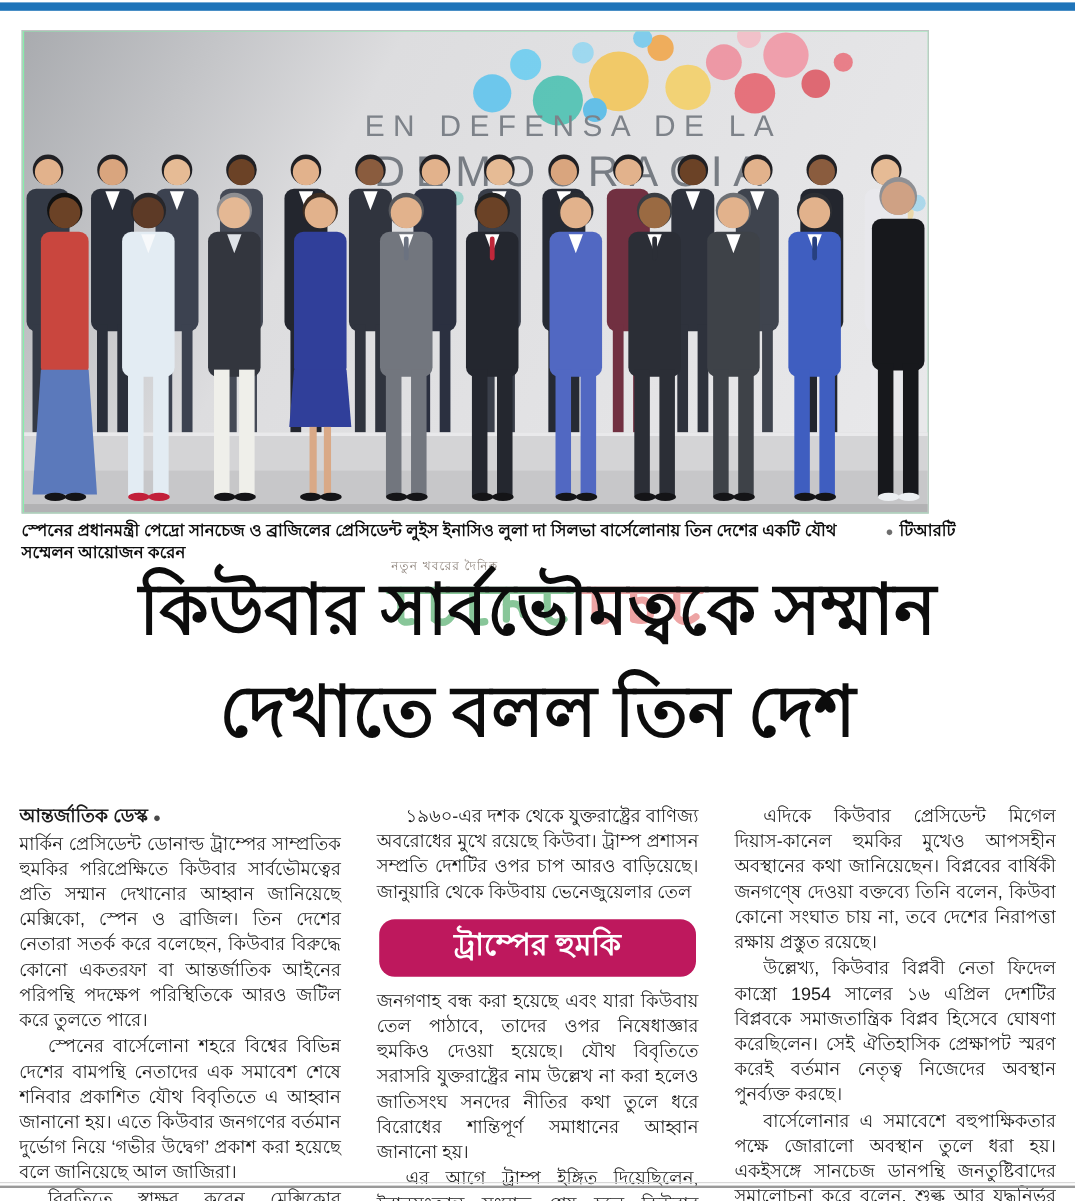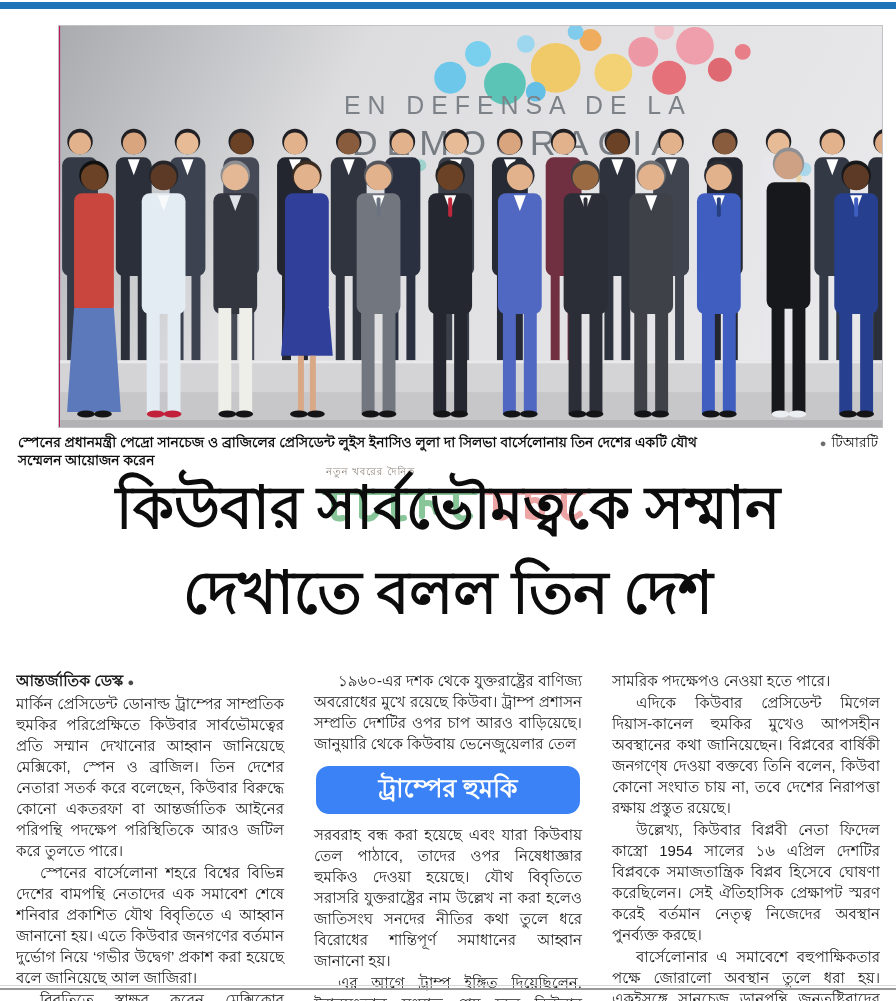--- a/index.html
+++ b/index.html
@@ -1,37 +1,37 @@
 <!DOCTYPE html>
 <html><head>
 <meta charset="utf-8">
 <style>
   html,body{margin:0;padding:0;background:#ffffff;}
   .page{position:relative;width:896px;height:1001px;background:#ffffff;overflow:hidden;
         font-family:"Liberation Sans","DejaVu Sans",sans-serif;color:#111;}
   .top-bar{position:absolute;top:2px;left:0;width:896px;height:7px;background:#1f74b9;}
-  .photo{position:absolute;top:25px;left:18px;width:825px;height:403px;border:1px solid #c2c2c4;box-sizing:border-box;overflow:hidden;background:#be185d;margin-left:40px;}
+  .photo{position:absolute;top:25px;left:18px;width:756px;height:403px;border:1px solid #c2c2c4;box-sizing:border-box;overflow:hidden;background:#86efac;}
   .photo svg{display:block;}
-  .caption-row{position:absolute;top:431px;left:18px;width:860px;display:flex;justify-content:space-between;align-items:baseline;}
+  .caption-row{position:absolute;top:431px;left:18px;width:860px;display:flex;align-items:baseline;}
   .caption-text{font-size:13.8px;font-weight:700;color:#0e0e0e;max-width:720px;line-height:1.3;}
-  .credit{font-size:13.8px;font-weight:400;color:#0e0e0e;white-space:nowrap;}
+  .credit{font-size:13.8px;font-weight:700;color:#0e0e0e;white-space:nowrap;}
   .credit .dot{color:#6d6d6d;font-size:11px;margin-right:5px;}
   .watermark{position:absolute;top:464px;left:318px;width:272px;z-index:0;}
   .wm-tagline{font-size:10px;color:#8d837b;letter-spacing:1px;padding-left:8px;margin-bottom:1px;}
   .headline{position:absolute;top:466px;left:0;width:896px;text-align:center;z-index:1;
             font-family:"Liberation Serif","DejaVu Serif",serif;font-weight:700;color:#0c0c0c;
             font-size:59px;line-height:1.44;}
   .cols{position:absolute;top:670px;left:16px;width:864px;height:334px;overflow:hidden;
         display:grid;grid-template-columns:1fr 1fr 1fr;column-gap:30px;
         font-size:15px;line-height:1.4;text-align:justify;color:#1c1c1c;}
   .col p{margin:0 0 1px 0;}
   .col p.indent{text-indent:1.6em;}
   .dateline{font-weight:700;font-size:15.5px;margin:0 0 3px 0;text-align:left;}
   .dateline .dot{color:#4a4a4a;font-size:11px;}
-  .threat-box{margin:12px 2px 10px 2px;background:#3b82f6;border-radius:13px;color:#ffffff;
+  .threat-box{margin:12px 2px 10px 2px;background:#be185d;border-radius:13px;color:#ffffff;
               text-align:center;font-weight:700;font-size:25px;line-height:1.0;padding:10px 0 13px 0;}
   .bottom-rule{position:absolute;top:985px;left:0;width:896px;height:4px;
                border-top:1px solid #d8d8d8;background:linear-gradient(#9a9a9a,#9a9a9a) 0 2px/896px 2px no-repeat;}
 </style>
 </head>
 <body>
 
 <div class="page">
 
   <div class="top-bar"></div>
@@ -353,25 +353,24 @@
   <div class="cols">
     <div class="col">
       <p class="dateline"><span>আন্তর্জাতিক ডেস্ক</span> <span class="dot">●</span></p>
       <p>মার্কিন প্রেসিডেন্ট ডোনাল্ড ট্রাম্পের সাম্প্রতিক হুমকির পরিপ্রেক্ষিতে কিউবার সার্বভৌমত্বের প্রতি সম্মান দেখানোর আহ্বান জানিয়েছে মেক্সিকো, স্পেন ও ব্রাজিল। তিন দেশের নেতারা সতর্ক করে বলেছেন, কিউবার বিরুদ্ধে কোনো একতরফা বা আন্তর্জাতিক আইনের পরিপন্থি পদক্ষেপ পরিস্থিতিকে আরও জটিল করে তুলতে পারে।</p>
       <p class="indent">স্পেনের বার্সেলোনা শহরে বিশ্বের বিভিন্ন দেশের বামপন্থি নেতাদের এক সমাবেশ শেষে শনিবার প্রকাশিত যৌথ বিবৃতিতে এ আহ্বান জানানো হয়। এতে কিউবার জনগণের বর্তমান দুর্ভোগ নিয়ে ‘গভীর উদ্বেগ’ প্রকাশ করা হয়েছে বলে জানিয়েছে আল জাজিরা।</p>
       <p class="indent">বিবৃতিতে স্বাক্ষর করেন মেক্সিকোর প্রেসিডেন্ট ক্লাউদিয়া শেইনবাউম, স্পেনের প্রধানমন্ত্রী পেদ্রো সানচেজ এবং ব্রাজিলের প্রেসিডেন্ট লুইজ ইনাসিও লুলা দা সিলভা। তারা বলেন, কিউবার সার্বভৌমত্ব, ভৌগোলিক অখণ্ডতা এবং জনগণের নিজস্ব ভবিষ্যৎ</p>
     </div>
     <div class="col">
       <p class="indent">১৯৬০-এর দশক থেকে যুক্তরাষ্ট্রের বাণিজ্য অবরোধের মুখে রয়েছে কিউবা। ট্রাম্প প্রশাসন সম্প্রতি দেশটির ওপর চাপ আরও বাড়িয়েছে। জানুয়ারি থেকে কিউবায় ভেনেজুয়েলার তেল</p>
       <div class="threat-box"><span>ট্রাম্পের হুমকি</span></div>
-      <p>সরবরাহ বন্ধ করা হয়েছে এবং যারা কিউবায় তেল পাঠাবে, তাদের ওপর নিষেধাজ্ঞার হুমকিও দেওয়া হয়েছে। যৌথ বিবৃতিতে সরাসরি যুক্তরাষ্ট্রের নাম উল্লেখ না করা হলেও জাতিসংঘ সনদের নীতির কথা তুলে ধরে বিরোধের শান্তিপূর্ণ সমাধানের আহ্বান জানানো হয়।</p>
+      <p>জনগণাহ বন্ধ করা হয়েছে এবং যারা কিউবায় তেল পাঠাবে, তাদের ওপর নিষেধাজ্ঞার হুমকিও দেওয়া হয়েছে। যৌথ বিবৃতিতে সরাসরি যুক্তরাষ্ট্রের নাম উল্লেখ না করা হলেও জাতিসংঘ সনদের নীতির কথা তুলে ধরে বিরোধের শান্তিপূর্ণ সমাধানের আহ্বান জানানো হয়।</p>
       <p class="indent">এর আগে ট্রাম্প ইঙ্গিত দিয়েছিলেন, ইরানসংক্রান্ত সংঘাত শেষ হলে কিউবার দিকেও যুক্তরাষ্ট্রের নজর যেতে পারে এবং প্রয়োজন হলে</p>
     </div>
     <div class="col">
-      <p>সামরিক পদক্ষেপও নেওয়া হতে পারে।</p>
       <p class="indent">এদিকে কিউবার প্রেসিডেন্ট মিগেল দিয়াস-কানেল হুমকির মুখেও আপসহীন অবস্থানের কথা জানিয়েছেন। বিপ্লবের বার্ষিকী জনগণ্ষে দেওয়া বক্তব্যে তিনি বলেন, কিউবা কোনো সংঘাত চায় না, তবে দেশের নিরাপত্তা রক্ষায় প্রস্তুত রয়েছে।</p>
       <p class="indent">উল্লেখ্য, কিউবার বিপ্লবী নেতা ফিদেল কাস্ত্রো 1954 সালের ১৬ এপ্রিল দেশটির বিপ্লবকে সমাজতান্ত্রিক বিপ্লব হিসেবে ঘোষণা করেছিলেন। সেই ঐতিহাসিক প্রেক্ষাপট স্মরণ করেই বর্তমান নেতৃত্ব নিজেদের অবস্থান পুনর্ব্যক্ত করছে।</p>
       <p class="indent">বার্সেলোনার এ সমাবেশে বহুপাক্ষিকতার পক্ষে জোরালো অবস্থান তুলে ধরা হয়। একইসঙ্গে সানচেজ ডানপন্থি জনতুষ্টিবাদের সমালোচনা করে বলেন, শুল্ক আর যুদ্ধনির্ভর নীতির কারণে বৈশ্বিক স্থিতিশীলতা ক্ষতিগ্রস্ত হচ্ছে। পরে ট্রাম্প সামাজিক মাধ্যমে সানচেজের সমালোচনা করে স্পেনের অর্থনীতিকে ‘দুর্বল’ আখ্যা দেন এবং প্রতিরক্ষা ব্যয় ও সামরিক সহযোগিতা নিয়ে অসন্তোষ প্রকাশ করেন।</p>
     </div>
   </div>
 
   <div class="bottom-rule"></div>
 </div>
 
 </body></html>

